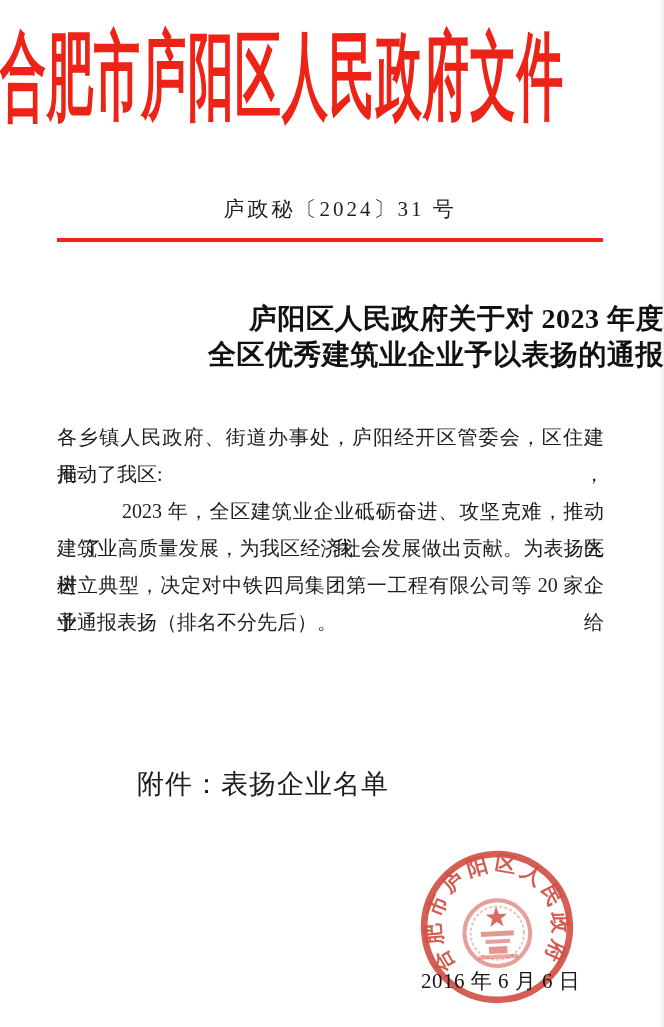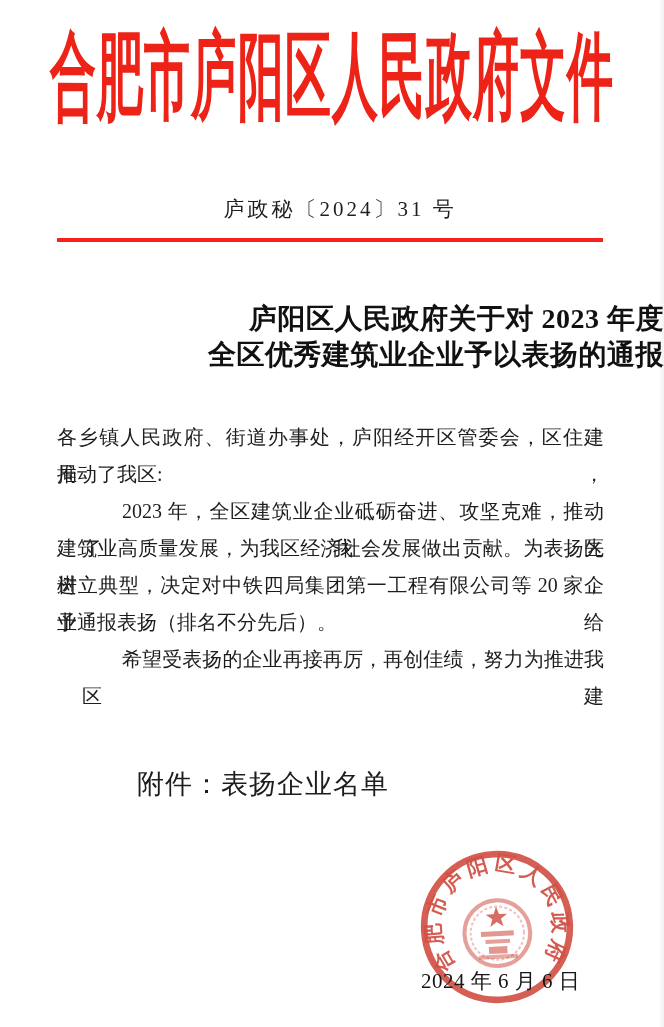--- a/index.html
+++ b/index.html
@@ -13,21 +13,20 @@
     color:#1d1d1d;
   }
   
   .page::after{
     content:"";position:absolute;top:0;right:0;width:6px;height:100%;
     background:linear-gradient(to right, rgba(0,0,0,0), rgba(0,0,0,0.05));
     pointer-events:none;
   }
   .letterhead{
     position:absolute;top:26px;left:0;width:100%;
-    text-align:center;
   }
   .letterhead span{
     display:inline-block;
     font-size:46px;line-height:50px;
     font-weight:700;
     color:#ed2318;
     letter-spacing:1px;
     white-space:nowrap;
     transform:scaleY(2.08);
     transform-origin:50% 0;
@@ -108,21 +107,20 @@
     <div>全区优秀建筑业企业予以表扬的通报</div>
   </div>
 
   <div class="body-block">
     <div class="bline just">各乡镇人民政府、街道办事处，庐阳经开区管委会，区住建局，</div>
     <div class="bline">推动了我区:</div>
     <div class="bline ind just">2023 年，全区建筑业企业砥砺奋进、攻坚克难，推动了我区</div>
     <div class="bline just">建筑业高质量发展，为我区经济社会发展做出贡献。为表扬先进，</div>
     <div class="bline just">树立典型，决定对中铁四局集团第一工程有限公司等 20 家企业给</div>
     <div class="bline">予通报表扬（排名不分先后）。</div>
-    <div class="bline ind just">希望受表扬的企业再接再厉，再创佳绩，努力为推进我区建</div>
   </div>
 
   <div class="attachment">附件：表扬企业名单</div>
 
   <svg class="seal" viewBox="0 0 156 156" aria-hidden="true">
 
     <circle cx="78" cy="78" r="71" fill="none" stroke="#cb3a2d" stroke-width="6.5" opacity="0.92"></circle>
 
     <defs>
       <path id="sealArc" d="M 39.1,116.9 A 55,55 0 1 1 116.9,116.9" fill="none"></path>
@@ -135,15 +133,15 @@
       <circle cx="78" cy="84" r="32" fill="none" stroke="#cb3a2d" stroke-width="4" opacity="0.55"></circle>
       <circle cx="78" cy="84" r="26" fill="none" stroke="#cb3a2d" stroke-width="2" opacity="0.35" stroke-dasharray="3 2"></circle>
       <polygon opacity="0.85" points="78,58 80.6,65.4 88.4,65.5 82.2,70.2 84.5,77.6 78,73.2 71.5,77.6 73.8,70.2 67.6,65.5 75.4,65.4"></polygon>
       <rect x="62" y="82" width="32" height="5" opacity="0.6"></rect>
       <rect x="66" y="90" width="24" height="4" opacity="0.55"></rect>
       <rect x="69" y="97" width="18" height="7" opacity="0.6"></rect>
       <rect x="59" y="105" width="38" height="4" opacity="0.5"></rect>
     </g>
   </svg>
 
-  <div class="signoff-date">2024 年 6 月 6 日</div>
+  <div class="signoff-date">2016 年 6 月 6 日</div>
 
 </div>
 
 </body></html>

